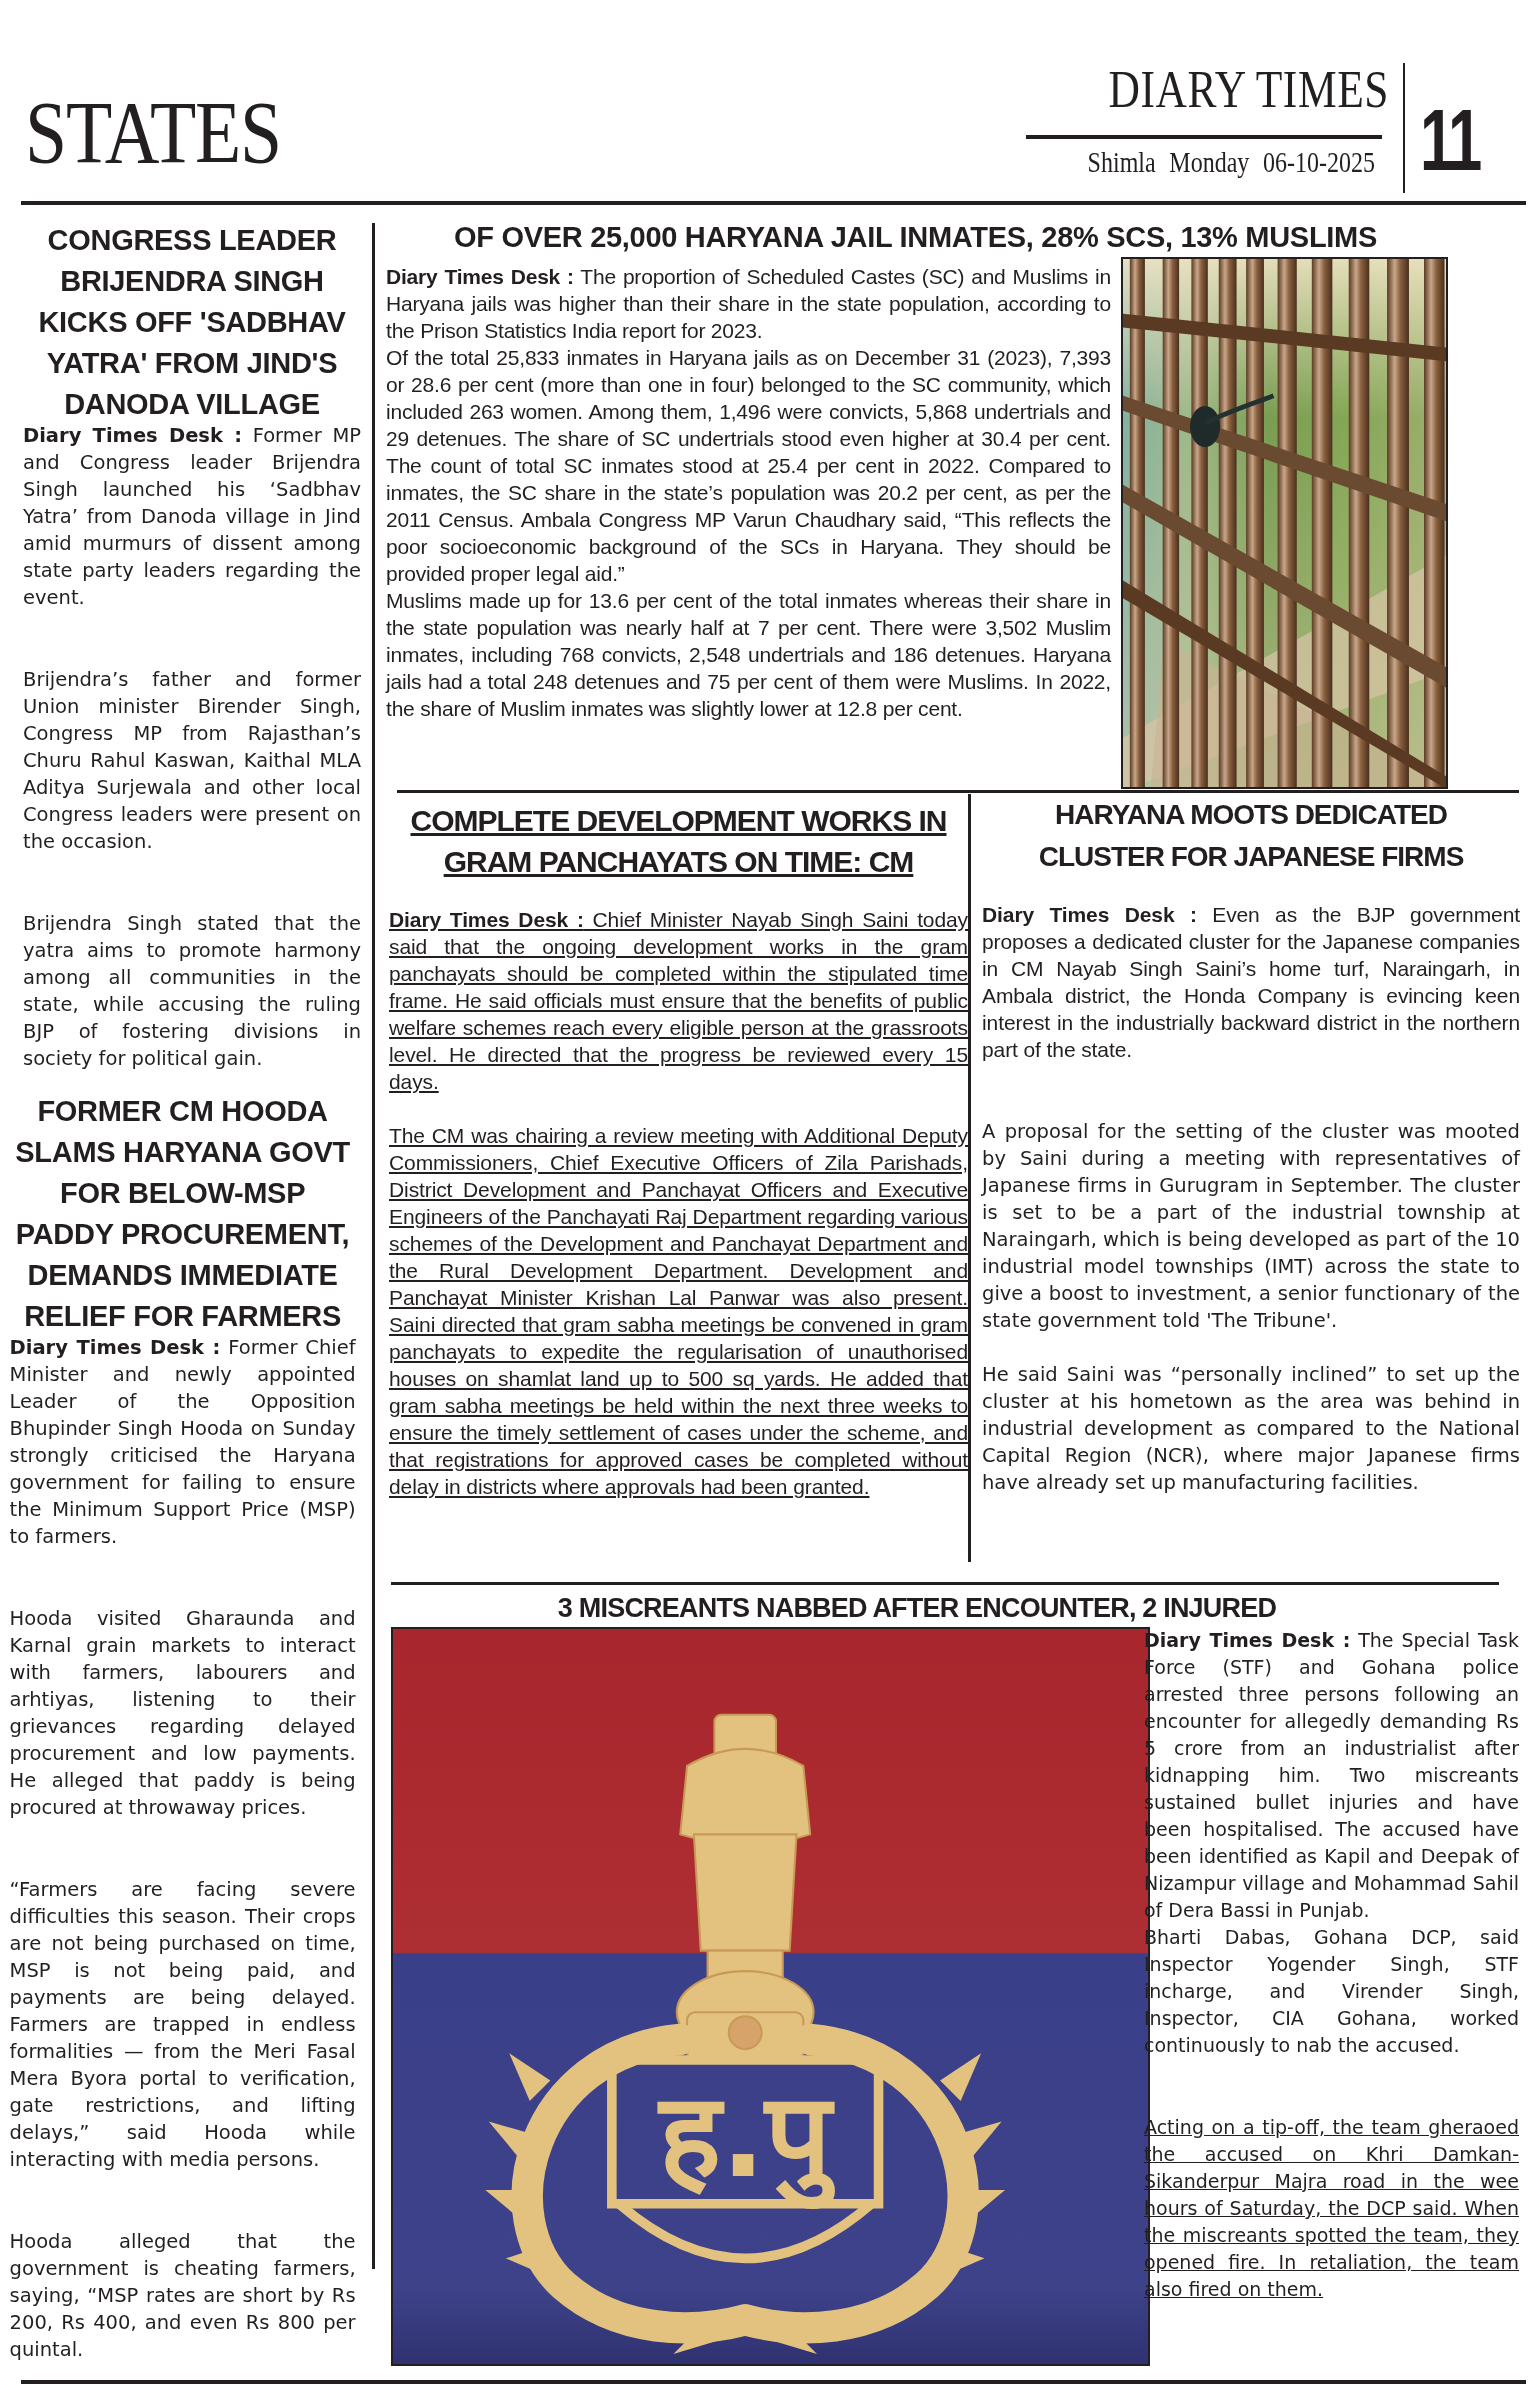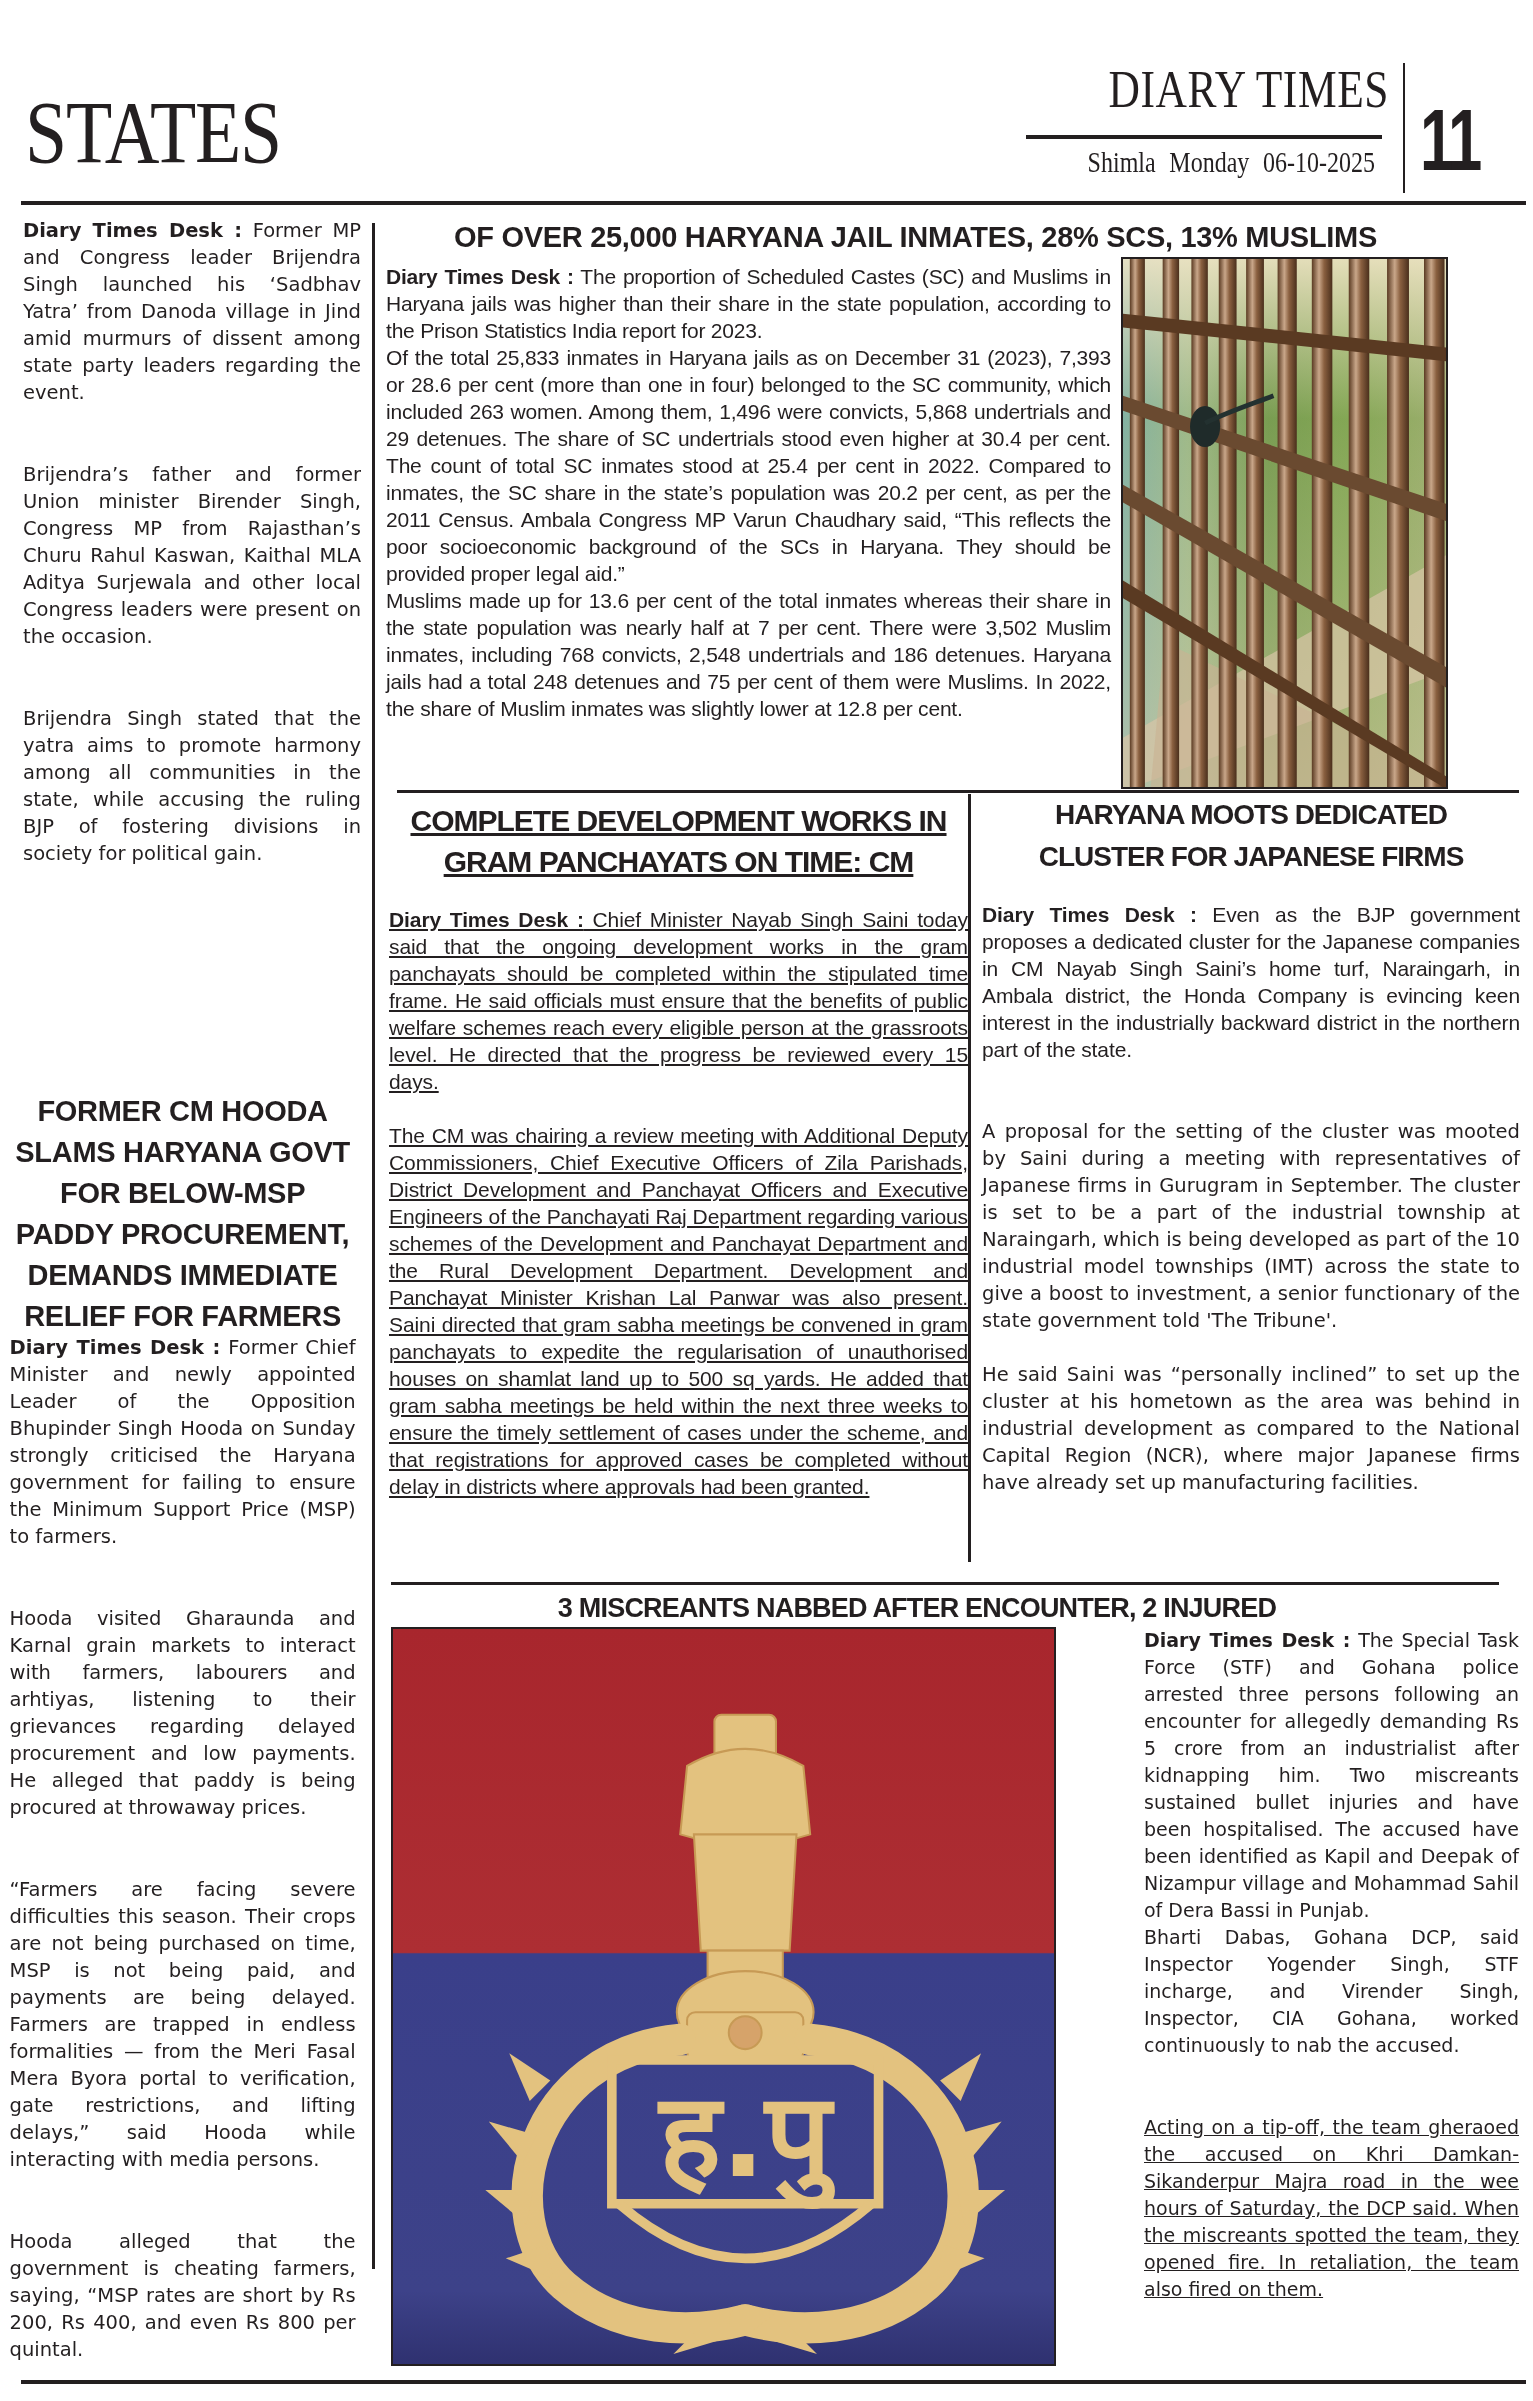--- a/index.html
+++ b/index.html
@@ -56,21 +56,21 @@
   .para-gap { height: 55px; }
   .para-gap-sm { height: 27px; }
 
   
   .photo-jail {
     left: 1121px; top: 257px; width: 327px; height: 532px;
     border: 2.1px solid #231f20; overflow: hidden;
     background: linear-gradient(90deg, #6aa79a 0%, #8bb07a 20%, #5d8d36 45%, #6b9a3a 70%, #8aa35a 100%);
   }
   .photo-police {
-    left: 391px; top: 1627px; width: 665px; height: 739px;
+    left: 391px; top: 1627px; width: 759px; height: 739px;
     border: 2.1px solid #231f20; overflow: hidden;
     background: linear-gradient(180deg, #a8262d 0%, #ad2e33 44%, #3a3f8a 44.2%, #3d4289 90%, #2f3170 100%);
   }
 </style>
 </head>
 <body>
 
 <div class="abs section-title">STATES</div>
 <div class="abs brand">DIARY TIMES</div>
 <div class="abs brand-rule"></div>
@@ -80,20 +80,27 @@
   <span>06-10-2025</span>
 </div>
 <div class="abs vdivider-head"></div>
 <div class="abs page-number">11</div>
 
 <div class="abs rule" style="left:20.5px; top:201px; width:1505px; height:4.1px;"></div>
 
 <div class="abs rule" style="left:372px; top:223px; width:2.7px; height:2046px;"></div>
 
 <article class="abs" style="left:23px; top:220px; width:338px;">
+  <h2 class="headline hl-wide">
+    <div>CONGRESS LEADER</div>
+    <div>BRIJENDRA SINGH</div>
+    <div>KICKS OFF 'SADBHAV</div>
+    <div>YATRA' FROM JIND'S</div>
+    <div>DANODA VILLAGE</div>
+  </h2>
   <p class="body-text bt-left" style="margin-top:-2.7px;">
     <span class="desk">Diary Times Desk :</span><span> Former MP and Congress leader Brijendra Singh launched his ‘Sadbhav Yatra’ from Danoda village in Jind amid murmurs of dissent among state party leaders regarding the event.</span>
   </p>
   <div class="para-gap"></div>
   <p class="body-text bt-left">Brijendra’s father and former Union minister Birender Singh, Congress MP from Rajasthan’s Churu Rahul Kaswan, Kaithal MLA Aditya Surjewala and other local Congress leaders were present on the occasion.</p>
   <div class="para-gap"></div>
   <p class="body-text bt-left">Brijendra Singh stated that the yatra aims to promote harmony among all communities in the state, while accusing the ruling BJP of fostering divisions in society for political gain.</p>
 </article>
 
 <article class="abs" style="left:9.6px; top:1091px; width:346px;">

